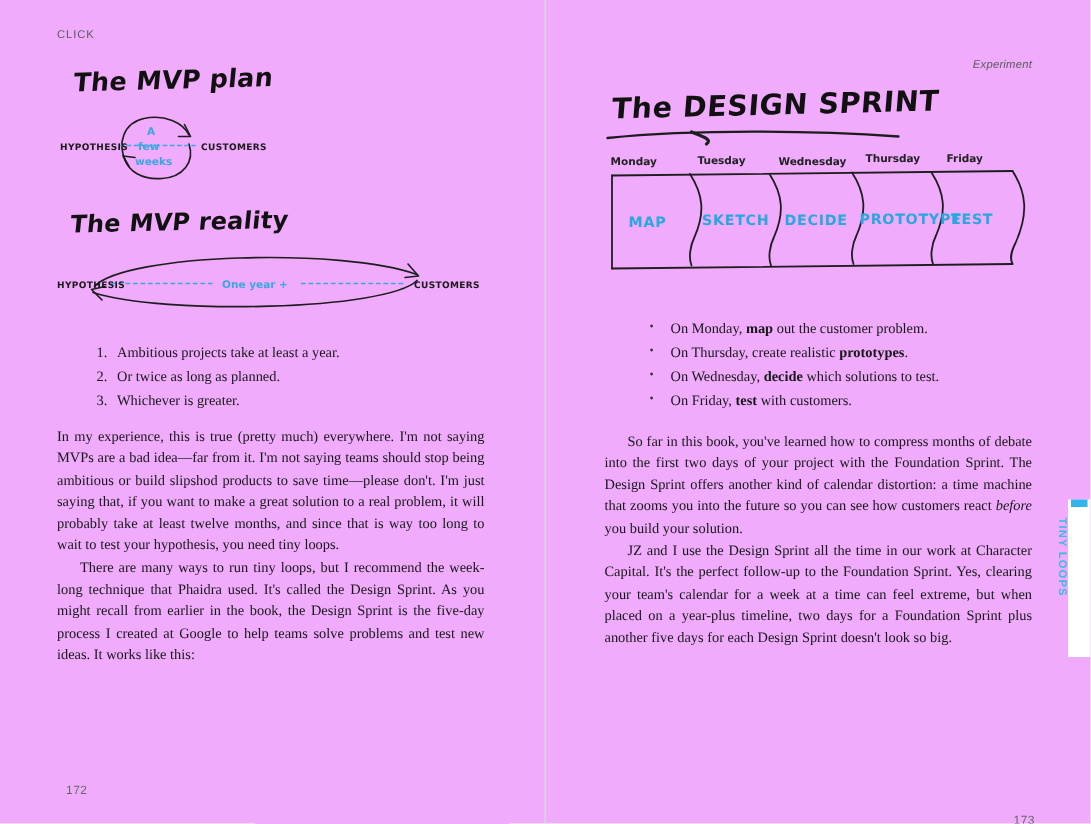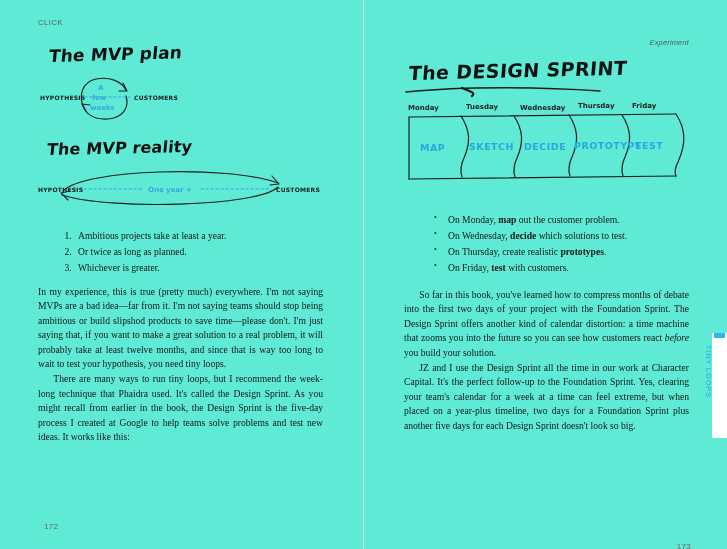--- a/index.html
+++ b/index.html
@@ -12,23 +12,22 @@
     width: 727px;
     height: 549px;
     overflow: hidden;
     font-family: "Liberation Serif", serif;
     color: #1a1a1a;
   }
   .spread {
     position: relative;
     width: 727px;
     height: 549px;
-    background: #5eead4;
+    background: #f0abfc;
     display: flex;
-    justify-content: space-between;
   }
   .gutter {
     position: absolute;
     left: 363px;
     top: 0;
     width: 1px;
     height: 549px;
     background: #d8d8d8;
     z-index: 5;
   }
@@ -297,22 +296,22 @@
         <text class="hand-step" x="16" y="67">MAP</text>
         <text class="hand-step" x="65" y="66">SKETCH</text>
         <text class="hand-step" x="120" y="66">DECIDE</text>
         <text class="hand-step" x="170" y="65">PROTOTYPE</text>
         <text class="hand-step" x="231" y="65">TEST</text>
       </svg>
     </div>
 
     <ul class="sprint-days">
       <li><span>On Monday, </span><b>map</b><span> out the customer problem.</span></li>
+      <li><span>On Thursday, create realistic </span><b>prototypes</b><span>.</span></li>
       <li><span>On Wednesday, </span><b>decide</b><span> which solutions to test.</span></li>
-      <li><span>On Thursday, create realistic </span><b>prototypes</b><span>.</span></li>
       <li><span>On Friday, </span><b>test</b><span> with customers.</span></li>
     </ul>
 
     <p class="body-text first"><span>So far in this book, you've learned how to compress months of debate into the first two days of your project with the Foundation Sprint. The Design Sprint offers another kind of calendar distortion: a time machine that zooms you into the future so you can see how customers react </span><i>before</i><span> you build your solution.</span></p>
 
     <p class="body-text">JZ and I use the Design Sprint all the time in our work at Character Capital. It's the perfect follow-up to the Foundation Sprint. Yes, clearing your team's calendar for a week at a time can feel extreme, but when placed on a year-plus timeline, two days for a Foundation Sprint plus another five days for each Design Sprint doesn't look so big.</p>
 
     <div class="folio right">173</div>
   </div>
 

